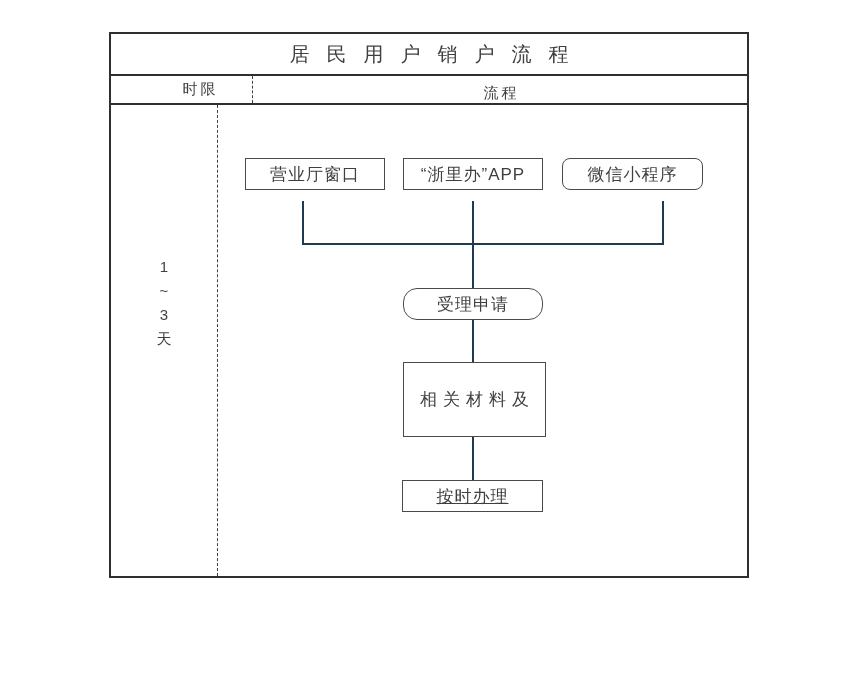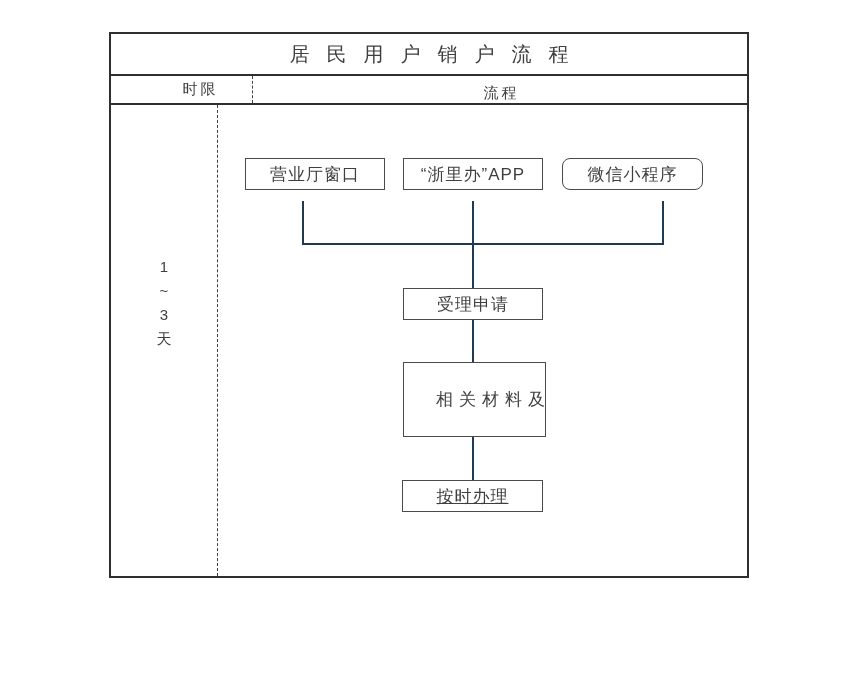--- a/index.html
+++ b/index.html
@@ -87,24 +87,24 @@
     display: flex;
     align-items: center;
     justify-content: center;
     font-size: 17px;
     letter-spacing: 1px;
     white-space: nowrap;
   }
   .fbox-hall     { left: 245px; top: 158px; width: 140px; height: 32px; }
   .fbox-app      { left: 403px; top: 158px; width: 140px; height: 32px; }
   .fbox-wechat   { left: 562px; top: 158px; width: 141px; height: 32px; border-radius: 8px; }
-  .fbox-accept   { left: 403px; top: 288px; width: 140px; height: 32px; }
+  .fbox-accept   { left: 403px; top: 288px; width: 140px; height: 32px; border-radius: 14px; }
   .fbox-material {
     left: 403px; top: 362px; width: 143px; height: 75px;
-    flex-direction: column; justify-content: center; gap: 9px; align-items: flex-end;
+    flex-direction: column; justify-content: center; gap: 9px;
   }
   .fbox-ontime   { left: 402px; top: 480px; width: 141px; height: 32px; text-decoration: underline; }
   .fbox-material .line1 { letter-spacing: 6px; margin-right: -6px; }
   .fbox-material .line2 { letter-spacing: 1.5px; margin-right: -1.5px; }
 
   .vline, .hline { position: absolute; background: #1f3a52; }
   .vline { width: 2px; }
   .hline { height: 2px; }
   .v-hall   { left: 302px; top: 201px; height: 44px; }
   .v-center { left: 472px; top: 201px; height: 88px; }

